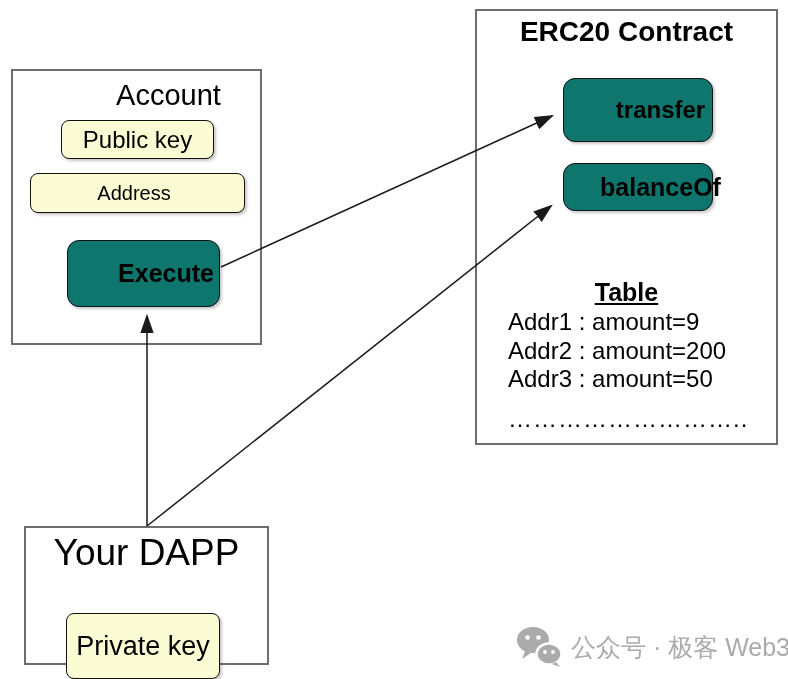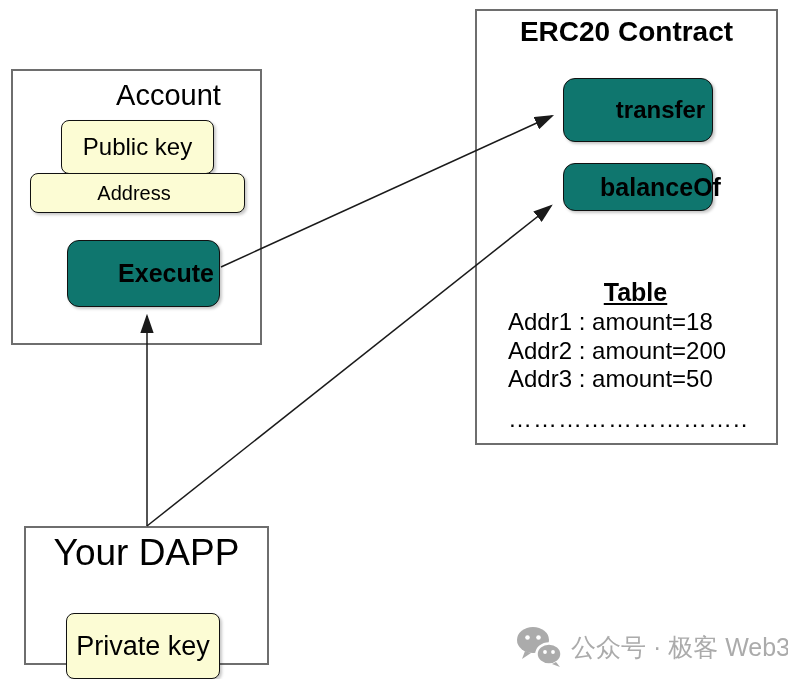--- a/index.html
+++ b/index.html
@@ -38,32 +38,32 @@
   .node.orange { background: #0f766e; border-radius: 12px; font-weight: bold; padding-left: 45px; }
 
   #account-title { left: 11px; top: 81px; width: 251px; font-size: 29px; margin-left: 32px; }
   #erc20-title   { left: 475px; top: 18px; width: 303px; font-size: 28px; font-weight: bold; }
   #dapp-title    { left: 24px; top: 534px; width: 245px; font-size: 37px; }
 
   #account-box { left: 11px; top: 69px; width: 251px; height: 276px; }
   #erc20-box   { left: 475px; top: 9px; width: 303px; height: 436px; }
   #dapp-box    { left: 24px; top: 526px; width: 245px; height: 139px; }
 
-  #public-key-node  { left: 61px; top: 120px; width: 153px; height: 54px; font-size: 24px; }
+  #public-key-node  { left: 61px; top: 120px; width: 153px; height: 39px; font-size: 24px; }
   #address-node     { left: 30px; top: 173px; width: 215px; height: 40px; font-size: 25px; }
   #address-node .small { font-size: 20px; }
   #execute-node     { left: 67px; top: 240px; width: 153px; height: 67px; font-size: 25px; }
   #transfer-node    { left: 563px; top: 78px; width: 150px; height: 64px; font-size: 24px; }
   #balanceof-node   { left: 563px; top: 163px; width: 150px; height: 48px; font-size: 25px; }
   #private-key-node { left: 66px; top: 588px; width: 154px; height: 66px; font-size: 27px; margin-top: 25px; }
 
   #table-title {
     position: absolute; left: 475px; top: 279px; width: 303px;
     text-align: center; font-size: 25px; font-weight: bold;
-    text-decoration: underline; line-height: 1.1; margin-left: 9px;
+    text-decoration: underline; line-height: 1.1;
   }
   #table-rows {
     position: absolute; left: 508px; top: 308px;
     font-size: 24px; line-height: 28.5px; white-space: nowrap;
   }
   #table-ellipsis {
     margin-top: 11px; letter-spacing: 1px; font-size: 24px;
   }
 
   #arrow-layer { position: absolute; left: 0; top: 0; pointer-events: none; }
@@ -94,21 +94,21 @@
   <div id="erc20-box" class="outer-box"></div>
   <div id="erc20-title" class="box-title">ERC20 Contract</div>
   <div id="transfer-node" class="node orange">
     <span>transfer</span>
   </div>
   <div id="balanceof-node" class="node orange">
     <span>balanceOf</span>
   </div>
   <div id="table-title">Table</div>
   <div id="table-rows">
-    <div>Addr1 : amount=18</div>
+    <div>Addr1 : amount=9</div>
     <div>Addr2 : amount=200</div>
     <div>Addr3 : amount=50</div>
     <div id="table-ellipsis">………………………..</div>
   </div>
 
   <div id="dapp-box" class="outer-box"></div>
   <div id="dapp-title" class="box-title">Your DAPP</div>
   <div id="private-key-node" class="node yellow">
     <span>Private key</span>
   </div>

